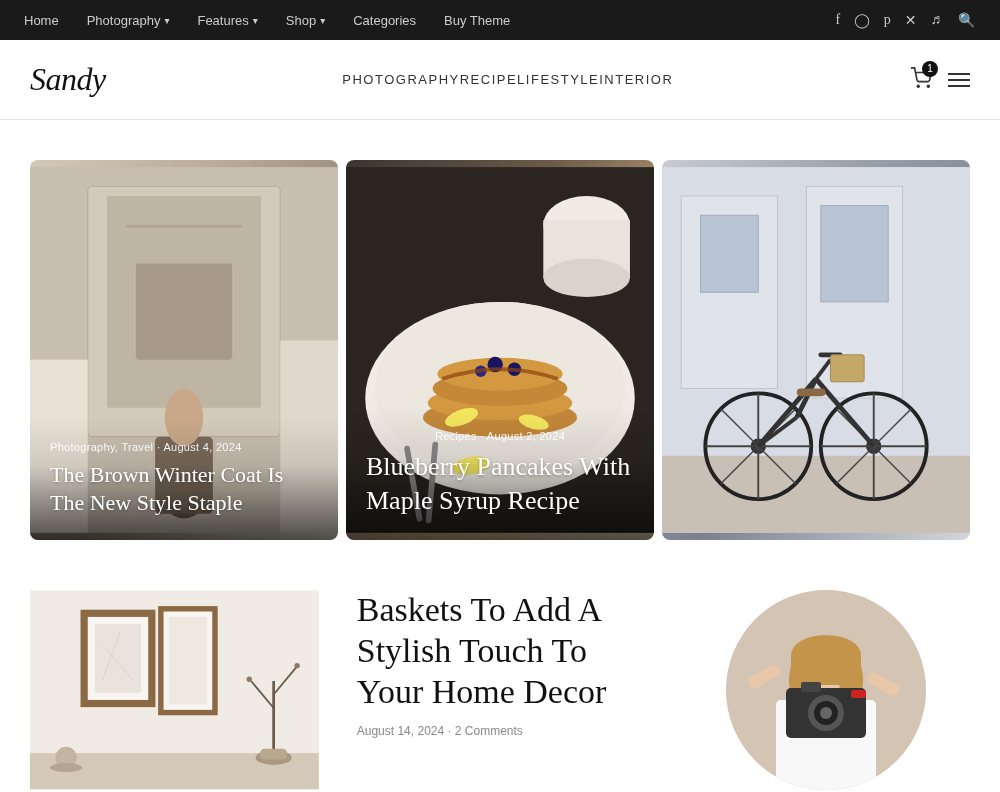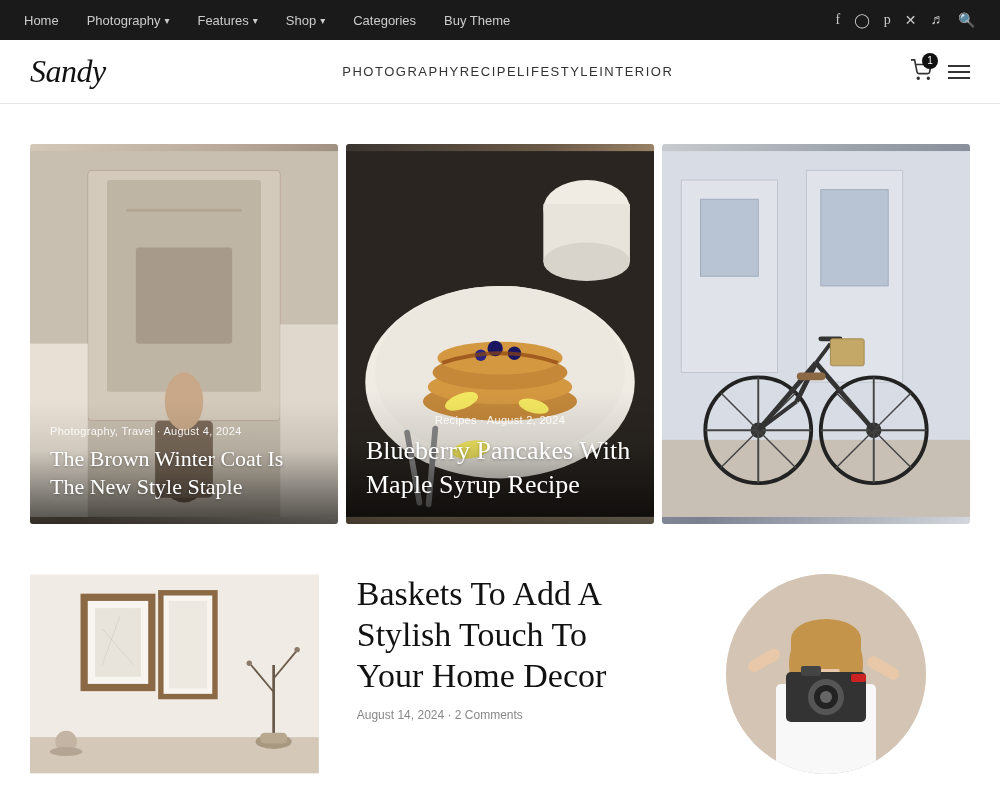--- a/index.html
+++ b/index.html
@@ -31,21 +31,21 @@
       cursor: pointer;
     }
     .chevron { font-size: 10px; }
 
     
     .header {
       display: flex;
       align-items: center;
       justify-content: space-between;
       padding: 0 30px;
-      height: 64px;
+      height: 80px;
       border-bottom: 1px solid #e5e5e5;
     }
     .logo {
       font-family: Georgia, serif;
       font-size: 32px;
       font-style: italic;
       color: #111;
       letter-spacing: -0.5px;
     }
     .main-nav { display: flex; align-items: center; }
@@ -84,21 +84,21 @@
     
     .top-grid {
       display: grid;
       grid-template-columns: repeat(3, 1fr);
       gap: 8px;
       margin-bottom: 40px;
     }
     .card {
       position: relative;
       overflow: hidden;
-      border-radius: 3px;
+      border-radius: 8px;
     }
     .card-img-placeholder {
       width: 100%;
       height: 380px;
       display: block;
     }
     .card-overlay {
       position: absolute;
       bottom: 0; left: 0; right: 0;
       background: linear-gradient(to top, rgba(0,0,0,0.65) 0%, rgba(0,0,0,0.1) 60%, transparent 100%);

